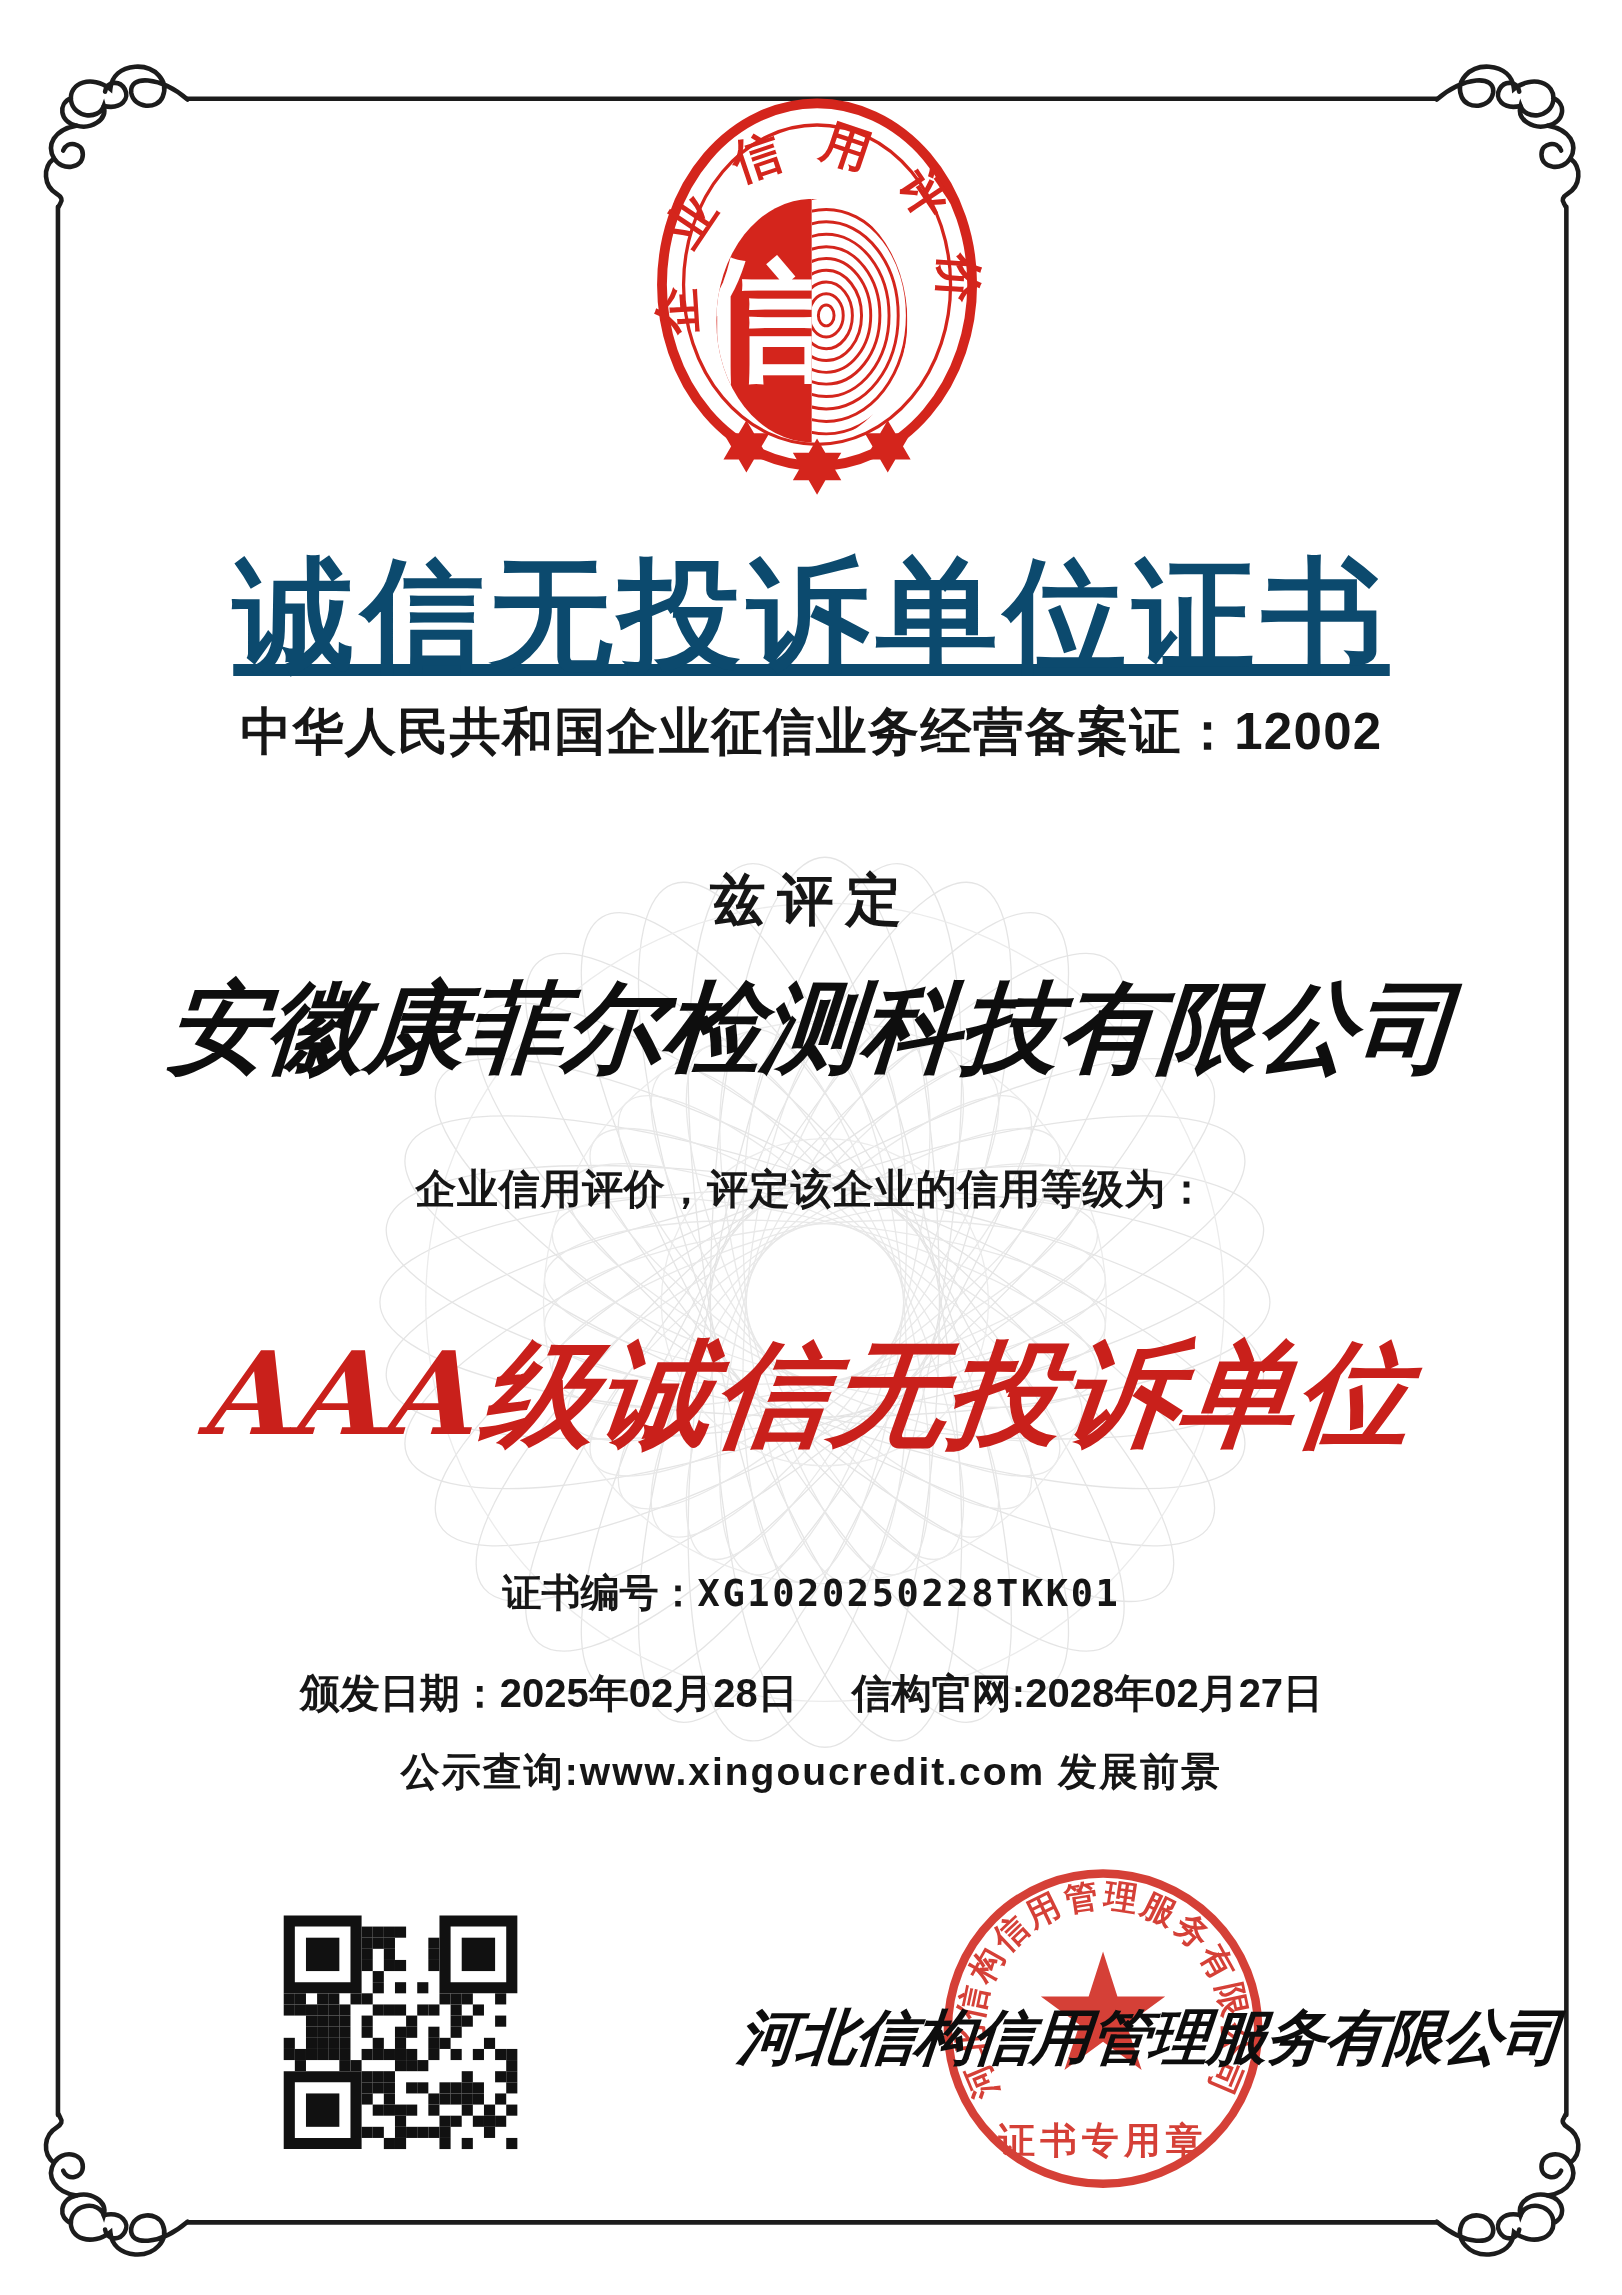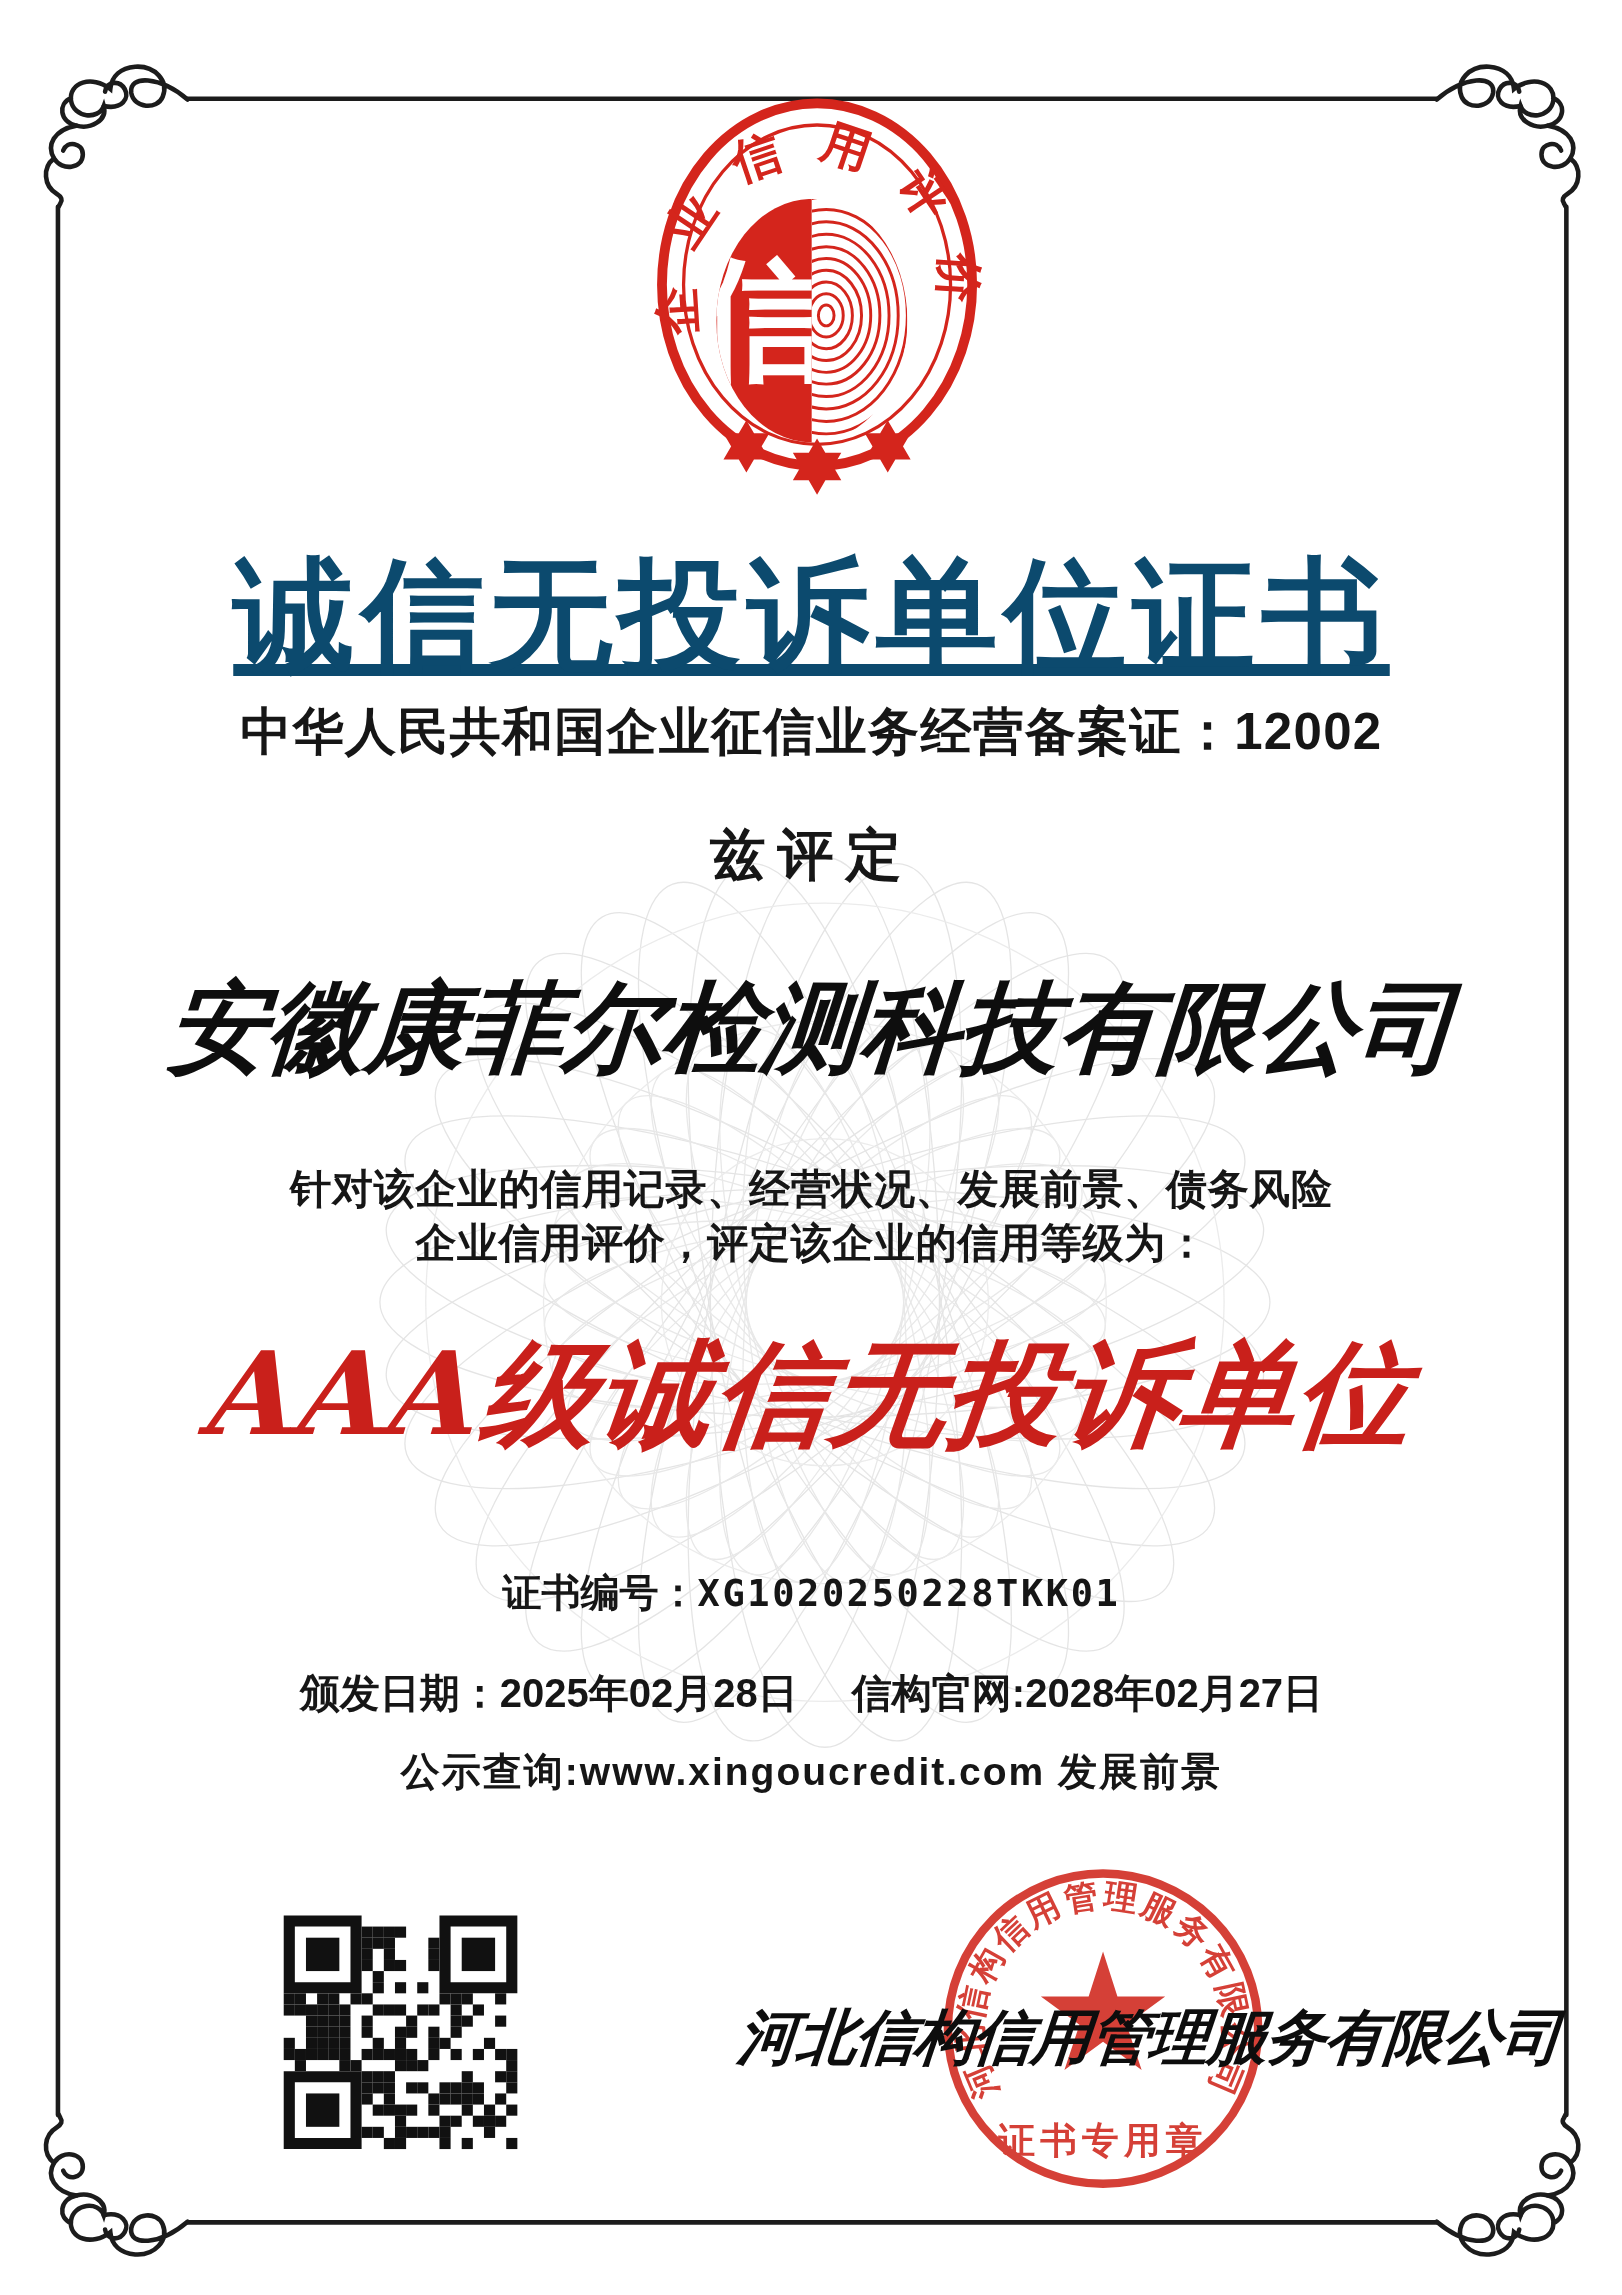--- a/index.html
+++ b/index.html
@@ -4,21 +4,21 @@
 <style>
   html,body{margin:0;padding:0;background:#ffffff;}
   .page{position:relative;width:1623px;height:2295px;background:#ffffff;overflow:hidden;
         font-family:"Liberation Sans", sans-serif;color:#161616;}
   .layer{position:absolute;left:0;top:0;width:100%;height:100%;}
   .txt{position:absolute;left:0;right:0;text-align:center;white-space:nowrap;}
   .t-hei{font-family:"Liberation Sans", sans-serif;}
   .t-brush{font-family:"DejaVu Serif", serif;font-style:italic;font-weight:bold;}
   .title{top:535px;font-size:122px;font-weight:900;letter-spacing:6.5px;color:#0c4a6e;text-decoration:underline;}
   .subtitle{top:698px;font-size:51px;font-weight:700;letter-spacing:1.3px;}
-  .assess{top:818px;font-size:56px;font-weight:800;letter-spacing:11.8px;}
+  .assess{top:863px;font-size:56px;font-weight:800;letter-spacing:11.8px;}
   .company{top:963px;font-size:99px;color:#0e0e0e;transform:skewX(-4deg);}
   .para{top:1162px;font-size:41px;font-weight:700;line-height:1.32;letter-spacing:0.7px;}
   .rating{top:1318px;font-size:115px;color:#c9201b;letter-spacing:1.3px;transform:skewX(-6deg);}
   .certno{top:1566px;font-size:39px;font-weight:700;}
   .certno .val{font-family:"DejaVu Sans Mono", monospace;font-size:37px;letter-spacing:2.6px;font-weight:700;}
   .dates{top:1666px;font-size:40px;font-weight:700;}
   .dates .gap{display:inline-block;width:54px;}
   .query{top:1745px;font-size:39px;font-weight:700;letter-spacing:2px;}
   .issuer{position:absolute;left:738px;top:1998px;font-size:60px;letter-spacing:-1.3px;
           color:#0d0d0d;white-space:nowrap;transform:skewX(-5deg);}
@@ -294,21 +294,20 @@
 
   <div class="txt title t-hei">诚信无投诉单位证书</div>
 
   <div class="txt subtitle t-hei">中华人民共和国企业征信业务经营备案证：12002</div>
 
   <div class="txt assess t-hei">兹评定</div>
 
   <div class="txt company t-brush">安徽康菲尔检测科技有限公司</div>
 
   <div class="txt para t-hei">
-    <div>针对该企业的信用记录、经营状况、发展前景、债务风险</div>
     <div>企业信用评价，评定该企业的信用等级为：</div>
   </div>
 
   <div class="txt rating t-brush">AAA级诚信无投诉单位</div>
 
   <div class="txt certno t-hei">
     <span>证书编号：</span><span class="val">XG1020250228TKK01</span>
   </div>
 
   <div class="txt dates t-hei">

